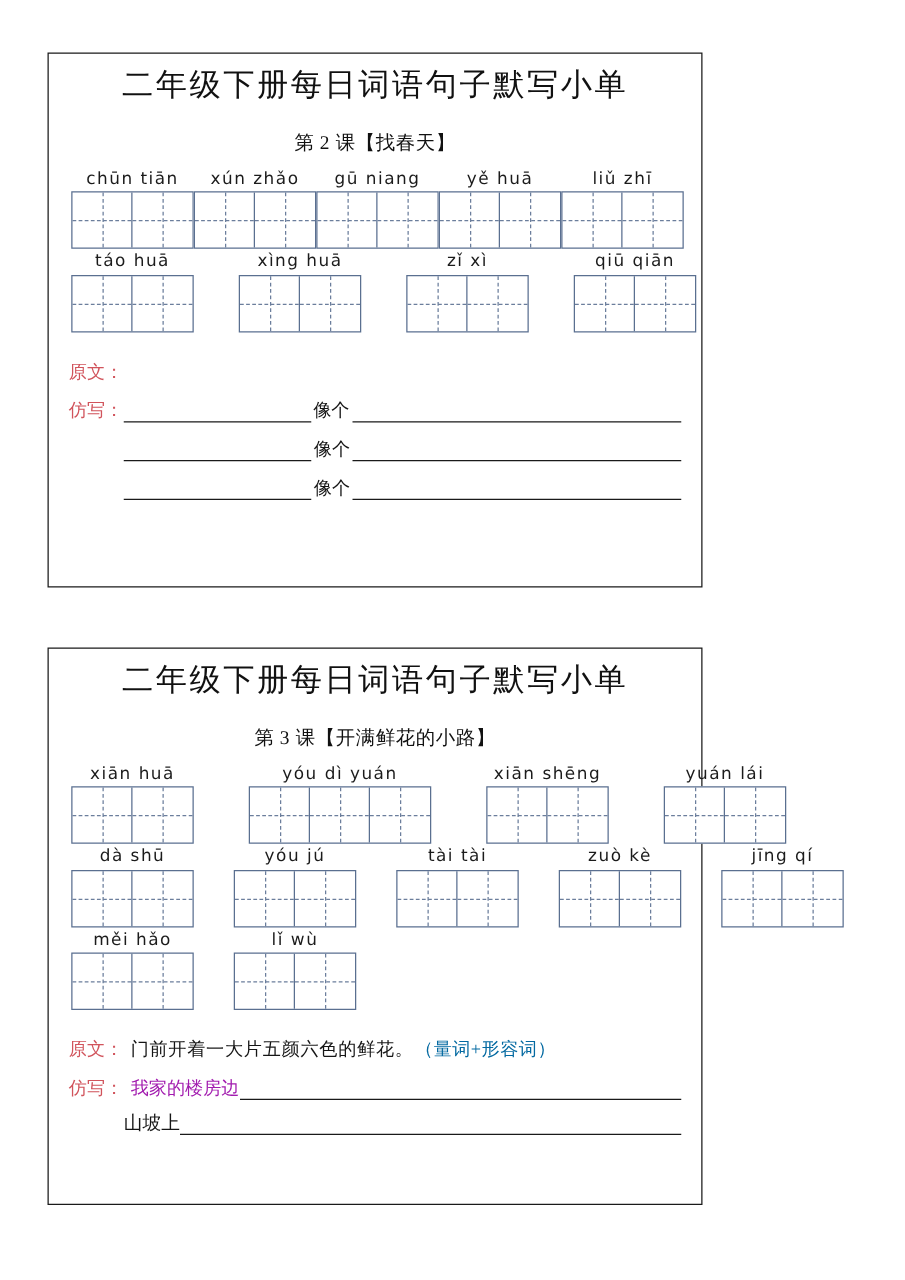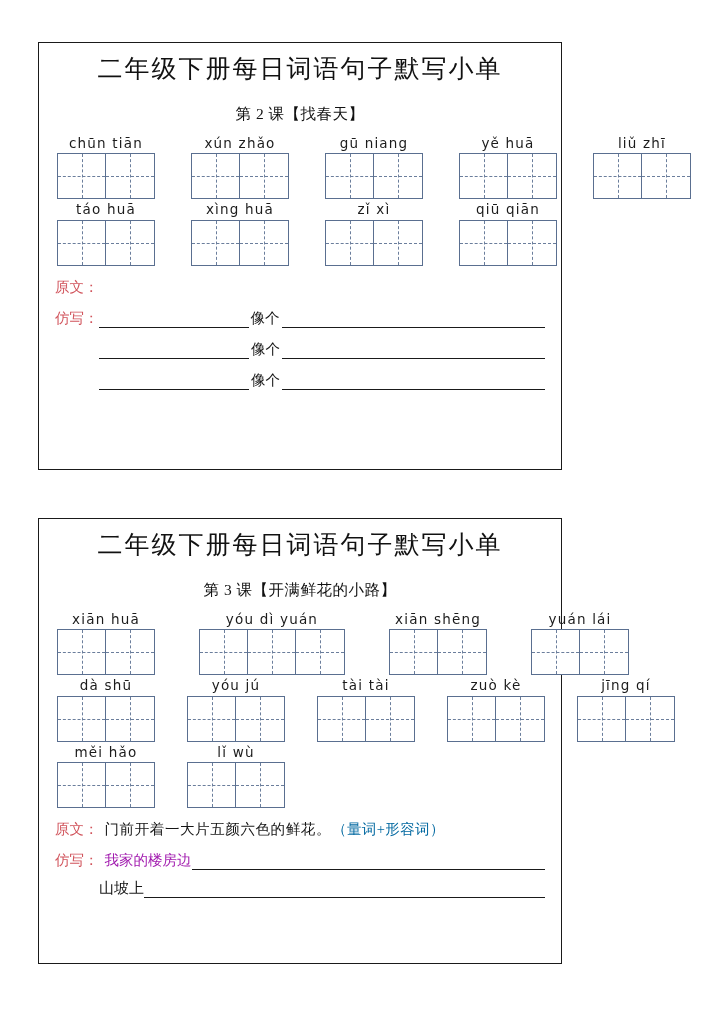--- a/index.html
+++ b/index.html
@@ -104,21 +104,21 @@
     right: 0;
     border-top: 1.2px dashed #6b7e9c;
   }
 
   
   .sentence-block { padding: 0 16px 0 16px; }
 
   .orig-line {
     display: flex;
     align-items: baseline;
-    margin-top: 12px;
+    margin-top: 22px;
     font-family: "Liberation Serif", "DejaVu Serif", serif;
     font-size: 14.5px;
   }
   .label-red {
     color: #d1545c;
     white-space: nowrap;
     font-size: 14.5px;
     font-family: "Liberation Serif", "DejaVu Serif", serif;
   }
   .orig-text {
@@ -167,21 +167,21 @@
 </head>
 <body>
 
 <div class="worksheet" id="worksheet-1">
 
   <div class="sheet-title">二年级下册每日词语句子默写小单</div>
   <div class="sheet-subtitle">第 2 课【找春天】</div>
 
   <div class="word-rows">
 
-    <div class="word-row" style="gap:36px;">
+    <div class="word-row" style="">
       <div class="word-item">
         <div class="pinyin">chūn tiān</div>
         <div class="tianzi">
           <div class="tz-cell"></div>
           <div class="tz-cell"></div>
         </div>
       </div>
       <div class="word-item">
         <div class="pinyin">xún zhǎo</div>
         <div class="tianzi">

